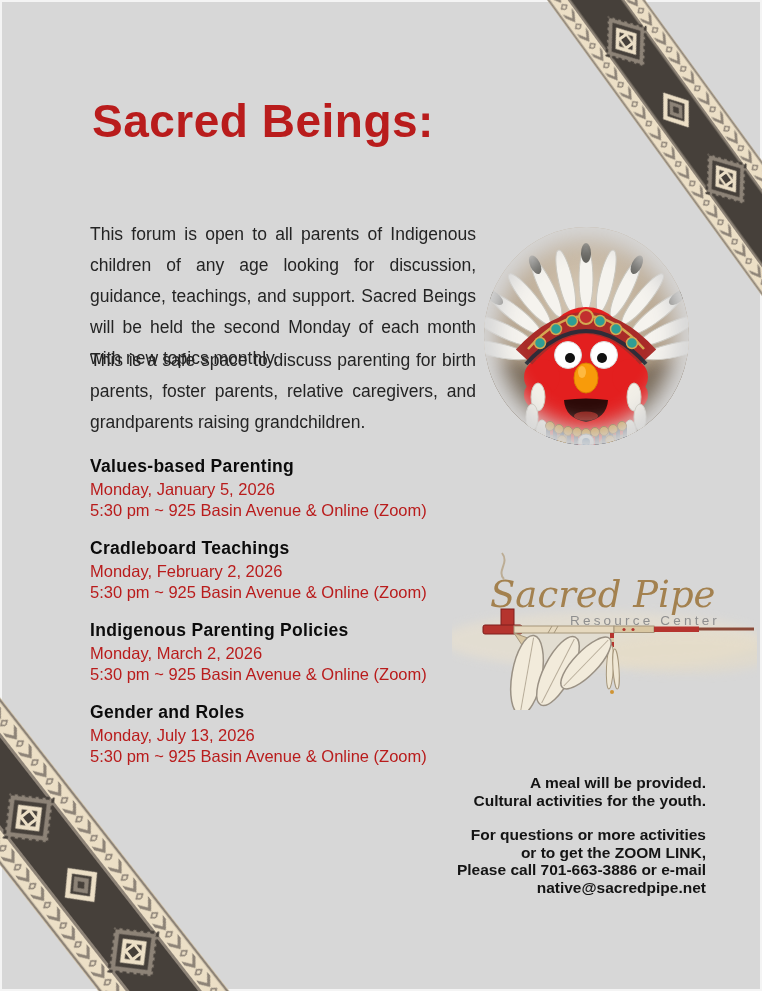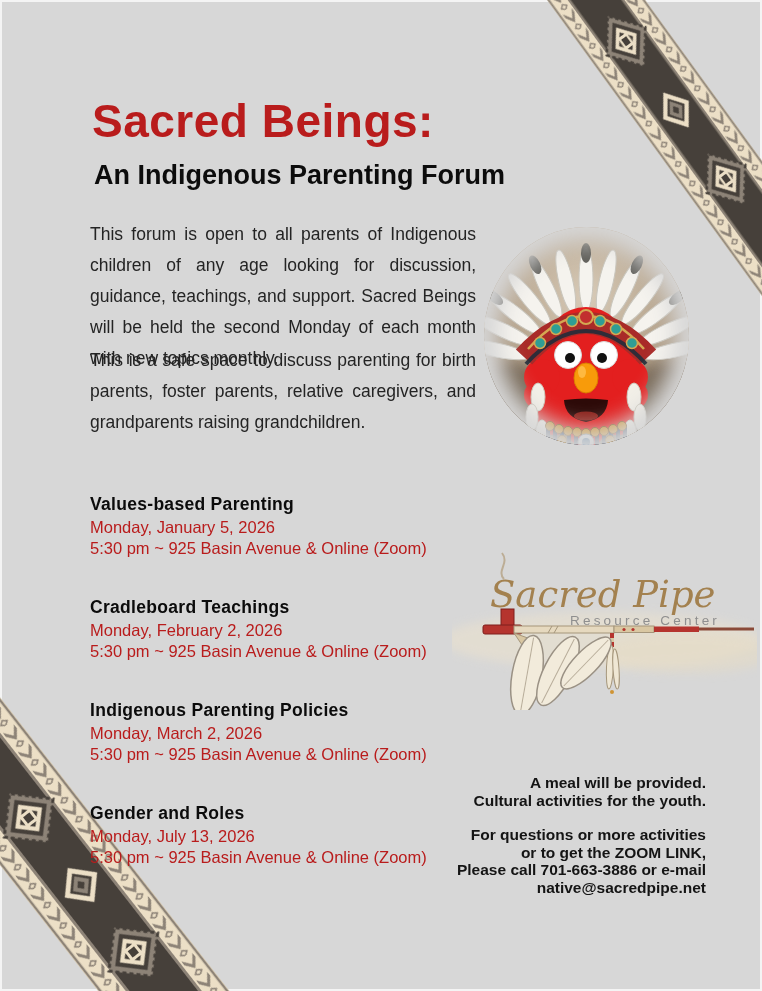--- a/index.html
+++ b/index.html
@@ -7,21 +7,21 @@
         overflow:hidden;box-shadow:inset 0 0 0 2px #f4f4f4;}
   .abs{position:absolute;}
   
   .title{left:92px;top:94px;font-size:46px;font-weight:700;color:#b91c1c;letter-spacing:.5px;}
   .subtitle{left:94px;top:160px;font-size:27px;font-weight:600;color:#0c0c0c;}
   .para{left:90px;width:386px;font-size:17.5px;line-height:31px;color:#242424;
         text-align:justify;}
   .para1{top:219px;}
   .para2{top:345px;}
   .events{left:90px;top:456px;}
-  .event{margin-bottom:17px;margin-top:38px;}
+  .event{margin-bottom:17px;}
   .event-title{font-size:17.5px;font-weight:900;color:#0b0b0b;letter-spacing:.3px;
                line-height:21px;margin-bottom:2px;}
   .event-line{font-size:16.5px;line-height:21px;color:#b91c1c;}
   .notes{right:56px;top:774px;text-align:right;font-size:15.5px;font-weight:700;
          line-height:17.6px;color:#141414;}
   .notes-gap{height:17px;}
   
   .band{position:absolute;pointer-events:none;}
   .band-top{left:336px;top:70px;width:680px;height:80px;transform:rotate(54deg);}
   .band-bottom{left:-259px;top:833px;width:680px;height:104px;transform:rotate(52deg);}
@@ -81,21 +81,20 @@
       <rect width="680" height="104" fill="url(#navband)"></rect>
     </svg>
   </div>
   <div class="band band-bottom">
     <svg width="680" height="104" viewBox="0 0 680 104" preserveAspectRatio="none">
       <rect width="680" height="104" fill="url(#navband)"></rect>
     </svg>
   </div>
 
   <div class="abs title">Sacred Beings:</div>
-  <div class="abs subtitle">An Indigenous Parenting Forum</div>
 
   <div class="abs para para1">This forum is open to all parents of Indigenous children of any age looking for discussion, guidance, teachings, and support. Sacred Beings will be held the second Monday of each month with new topics monthly.</div>
   <div class="abs para para2">This is a safe space to discuss parenting for birth parents, foster parents, relative caregivers, and grandparents raising grandchildren.</div>
 
   <div class="abs photo">
     <svg width="205" height="218" viewBox="0 0 205 218">
       <defs>
         <radialGradient id="pbg" cx="50%" cy="32%" r="78%">
           <stop offset="0" stop-color="#d8cbb8"></stop>
           <stop offset="0.55" stop-color="#b2a089"></stop>

